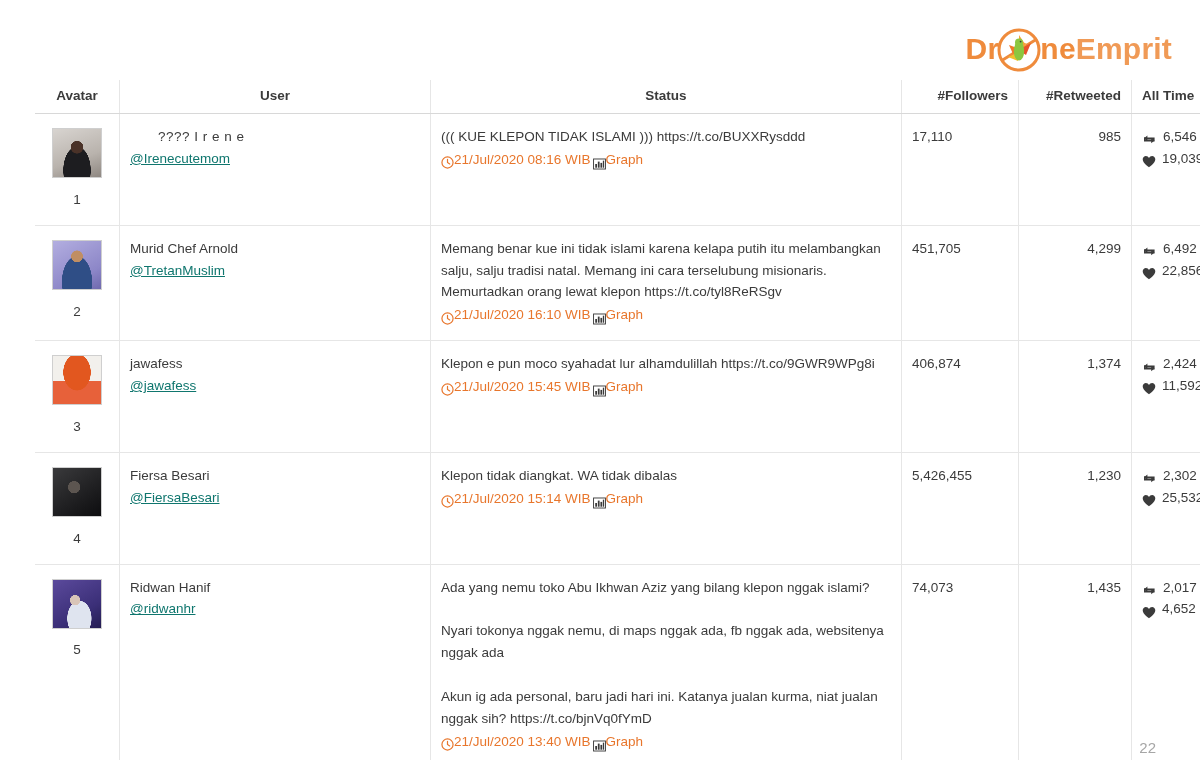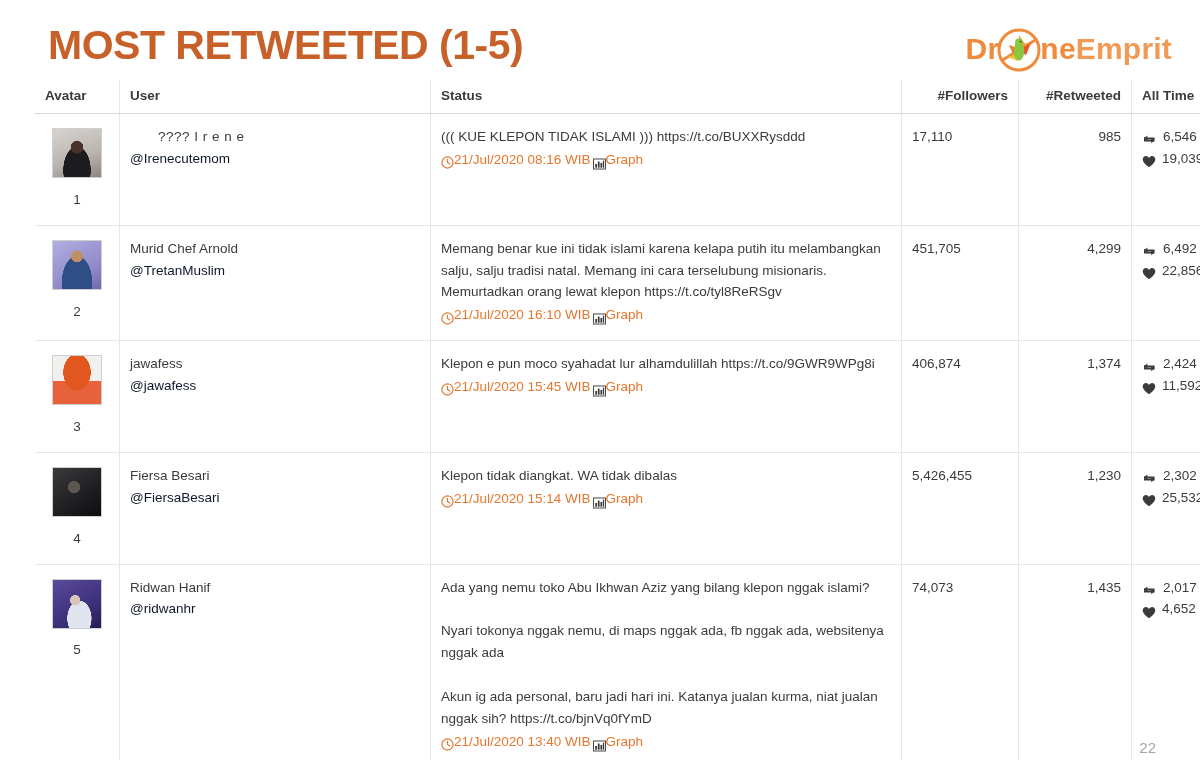--- a/index.html
+++ b/index.html
@@ -61,21 +61,21 @@
   .tbl {
     border-collapse: collapse;
     width: 1135px;
     margin-left: 35px;
     table-layout: fixed;
   }
   .tbl th {
     font-size: 13.5px;
     font-weight: bold;
     color: #3b3b3b;
-    text-align: left;
+    text-align: center;
     padding: 8px 10px 10px 10px;
     border-bottom: 1px solid #d8d8d8;
     vertical-align: bottom;
   }
   .tbl td {
     font-size: 13.5px;
     padding: 12px 10px 14px 10px;
     border-bottom: 1px solid #e6e6e6;
     vertical-align: top;
     line-height: 1.62;
@@ -125,21 +125,21 @@
       radial-gradient(circle at 44% 40%, #5c5550 0 15%, transparent 16%),
       linear-gradient(145deg, #3a3a3c, #1a1a1c 70%, #0d0d0f); }
   .av5 { background:
       radial-gradient(circle at 46% 42%, #d9c5b8 0 13%, transparent 14%),
       radial-gradient(ellipse at 55% 80%, #dfe4ef 0 32%, transparent 33%),
       linear-gradient(150deg, #5b4a9c, #3b2f78 65%, #241d52); }
 
   
   .uname { color: #3b3b3b; }
   .uname.spaced { letter-spacing: 0.5px; margin-left: 28px; }
-  .uhandle { color: #0f172a; }
+  .uhandle { color: #0f766e; text-decoration: underline; }
 
   
   .stext { color: #3b3b3b; white-space: pre-wrap; }
   .smeta {
     color: #e8762c;
     display: flex;
     align-items: center;
     margin-top: 1px;
     flex-wrap: wrap;
   }
@@ -177,21 +177,20 @@
     right: 44px;
     bottom: 4px;
     font-size: 15px;
     color: #a6a6a6;
   }
 </style>
 </head>
 <body>
 
 <div class="header">
-  <div class="page-title">MOST RETWEETED (1-5)</div>
 
   <div class="brand">
     <div class="brand-text">
       <span class="brand-dr">Dr</span>
       <span class="brand-mark">
         <svg viewBox="0 0 46 46" width="46" height="46">
           <circle cx="23" cy="23" r="20" fill="none" stroke="#ef8b3c" stroke-width="3"></circle>
           <path d="M5 34 L41 12" stroke="#ef8b3c" stroke-width="3" fill="none"></path>
           <path d="M23 8 L31 20 L23 22 Z" fill="#f4a23a"></path>
           <path d="M35 16 L30 28 L22 23 Z" fill="#e8532a"></path>

